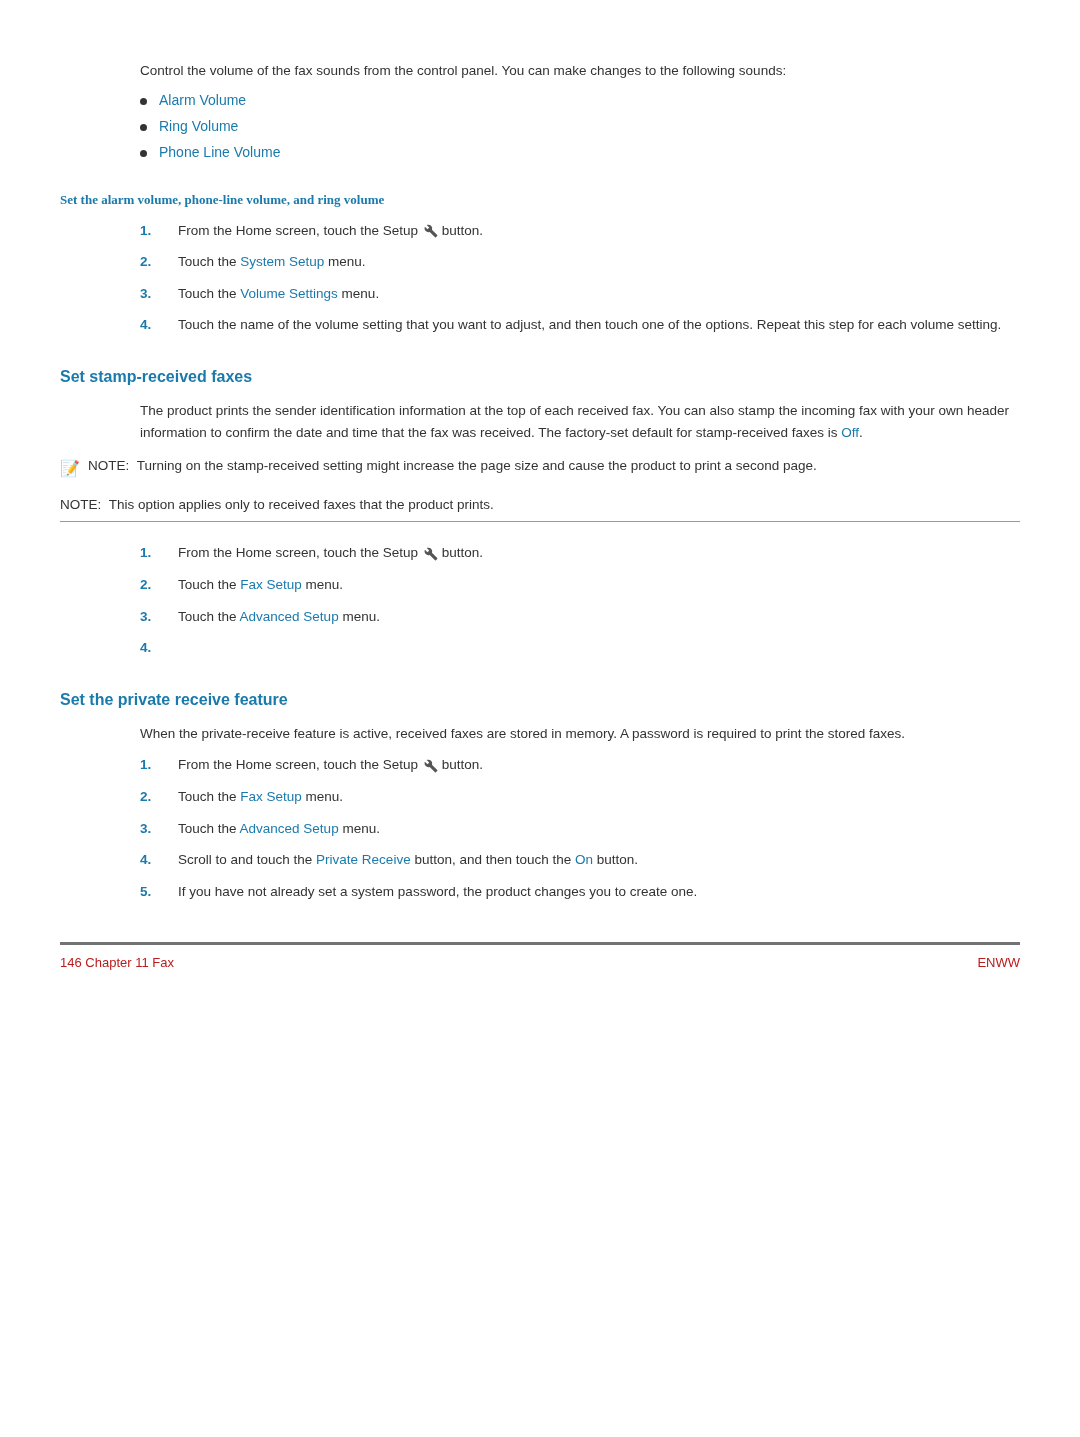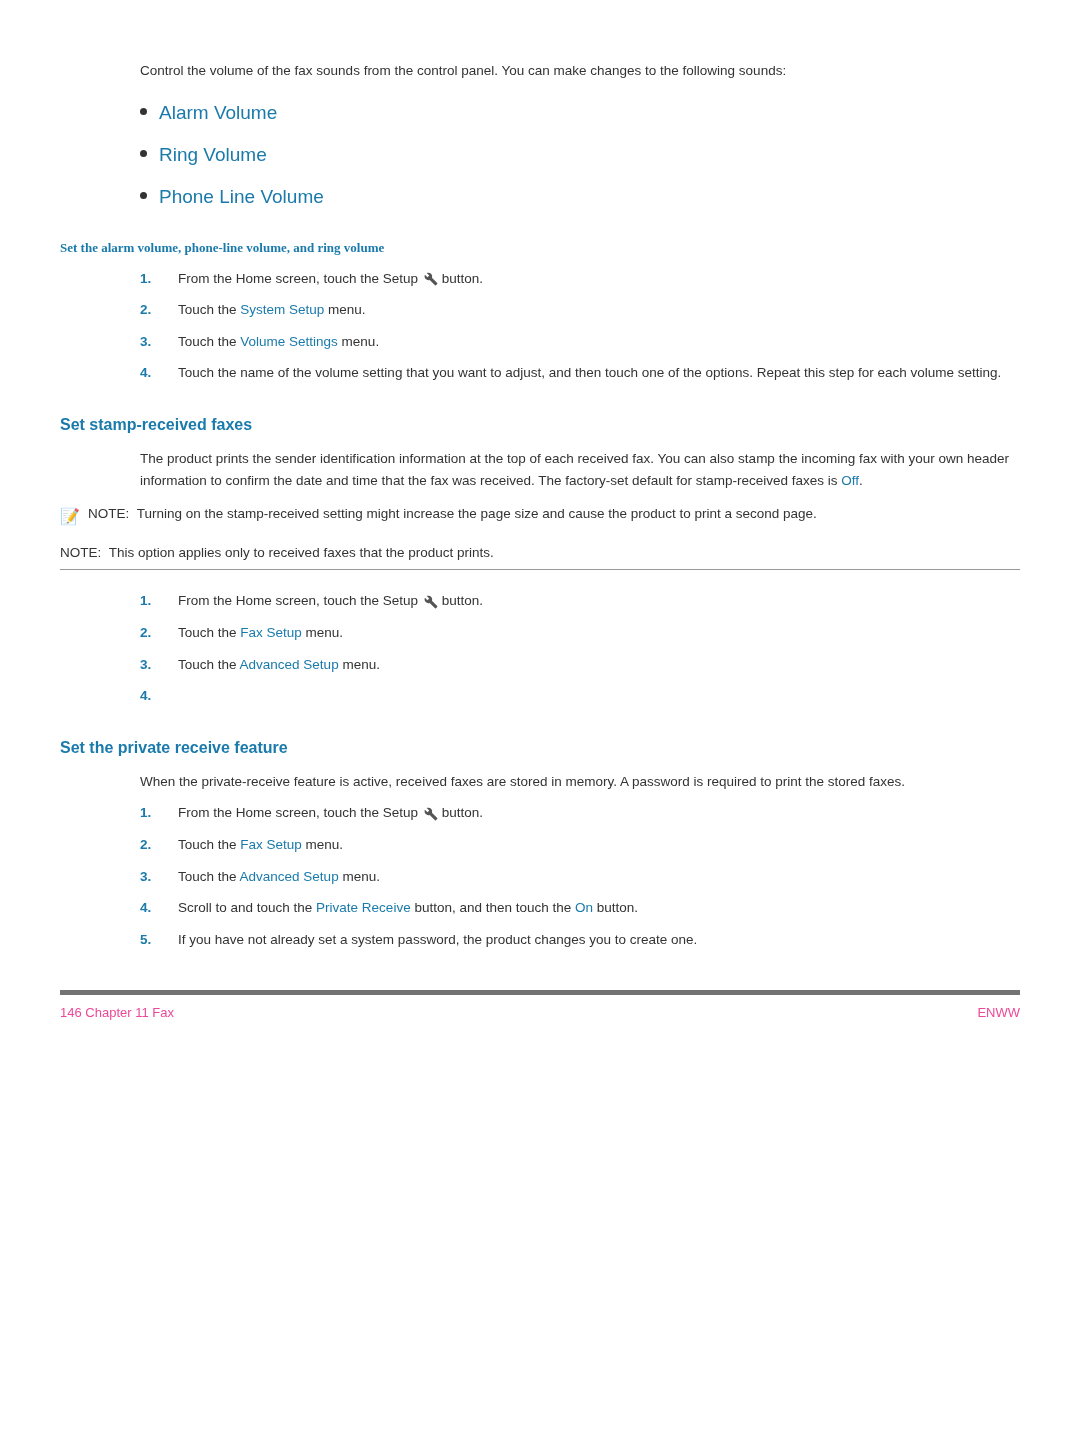--- a/index.html
+++ b/index.html
@@ -42,22 +42,21 @@
       margin-bottom: 10px;
     }
     .bullet-list {
       list-style: none;
       margin: 10px 0 10px 0;
     }
     .bullet-list li {
       display: flex;
       align-items: flex-start;
       margin-bottom: 10px;
-      font-size: 19px;
-      margin-top: 20px;
+      font-size: 14px;
     }
     .bullet-dot {
       display: inline-block;
       width: 7px;
       height: 7px;
       background: #333;
       border-radius: 50%;
       margin-top: 6px;
       margin-right: 12px;
       flex-shrink: 0;
@@ -100,26 +99,26 @@
       font-weight: normal;
     }
     .note-underlined {
       border-bottom: 1px solid #999;
       padding-bottom: 6px;
       margin-bottom: 20px;
       font-size: 13.5px;
       line-height: 1.6;
     }
     .footer {
-      border-top: 5px solid #737373;
+      border-top: 3px solid #737373;
       padding-top: 10px;
       display: flex;
       justify-content: space-between;
       font-size: 13px;
-      color: #ec4899;
+      color: #b91c1c;
       margin-top: 40px;
     }
     
     .wrench {
       display: inline-block;
       vertical-align: middle;
       margin-left: 2px;
     }
   </style>
 </head>

